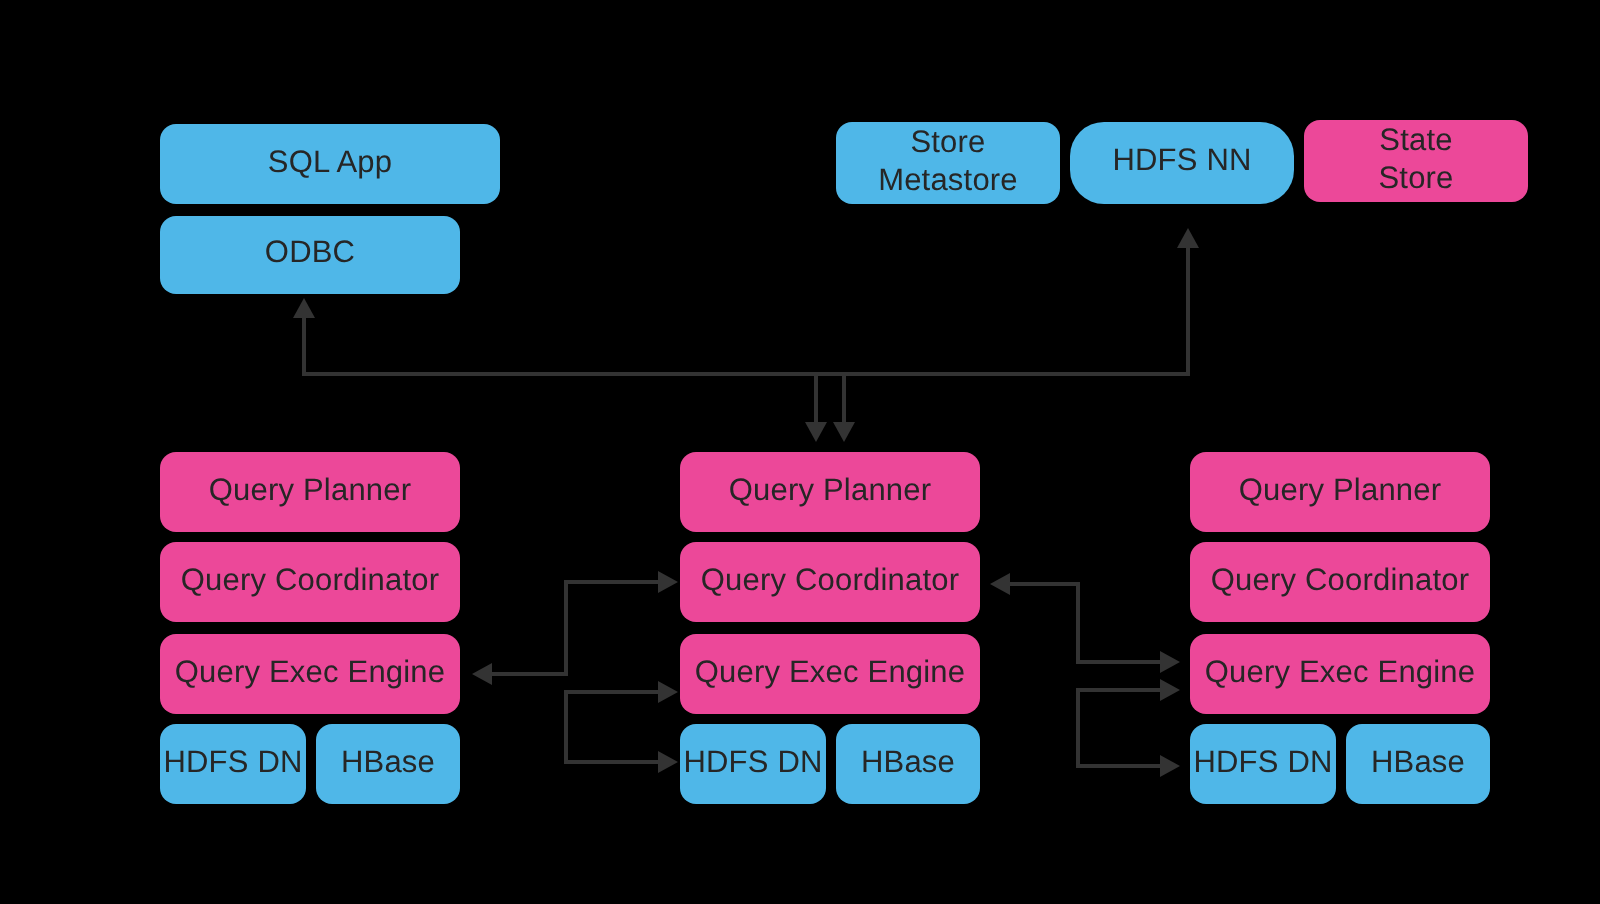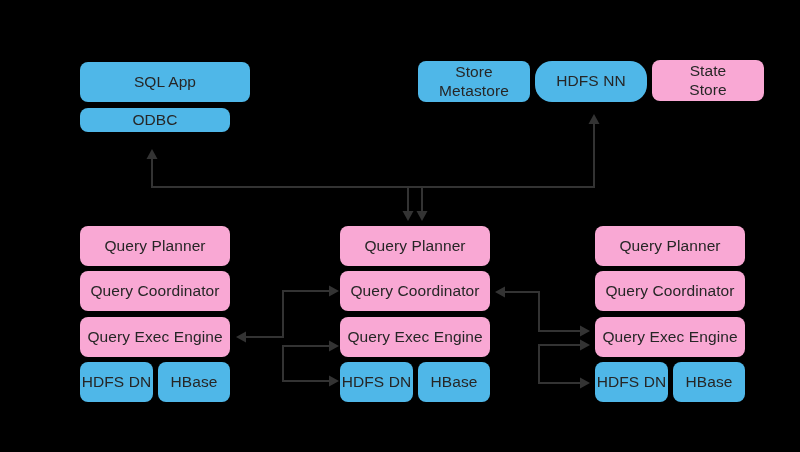--- a/index.html
+++ b/index.html
@@ -32,21 +32,21 @@
   }
   .node .lbl {
     font-size: 15.5px;
     line-height: 1.22;
     color: #262626;
     text-align: center;
     white-space: pre-line;
     letter-spacing: 0.1px;
   }
   .blue   { background: #4FB7E8; }
-  .orange { background: #f9a8d4; align-items: center; }
+  .orange { background: #ec4899; align-items: center; }
 </style>
 </head>
 <body>
 
 <div class="stage">
 
   <svg class="arrow-layer" width="800" height="452" viewBox="0 0 800 452" xmlns="http://www.w3.org/2000/svg">
     <g fill="none" stroke="#333333" stroke-width="2">
       <path d="M152 187 H594"></path>
       <path d="M152 188 V159"></path>
@@ -70,21 +70,21 @@
       <polygon points="495,292 505,286.5 505,297.5"></polygon>
       <polygon points="590,331 580,325.5 580,336.5"></polygon>
       <polygon points="590,345 580,339.5 580,350.5"></polygon>
       <polygon points="590,383 580,377.5 580,388.5"></polygon>
     </g>
   </svg>
 
   <div class="node blue" style="left:80px; top:62px; width:170px; height:40px;">
     <span class="lbl">SQL App</span>
   </div>
-  <div class="node blue" style="left:80px; top:108px; width:150px; height:24px;">
+  <div class="node blue" style="left:80px; top:108px; width:150px; height:39px;">
     <span class="lbl">ODBC</span>
   </div>
 
   <div class="node blue" style="left:418px; top:61px; width:112px; height:41px;">
     <span class="lbl">Store
 Metastore</span>
   </div>
   <div class="node blue" style="left:535px; top:61px; width:112px; height:41px;border-radius:17px;">
     <span class="lbl">HDFS NN</span>
   </div>

